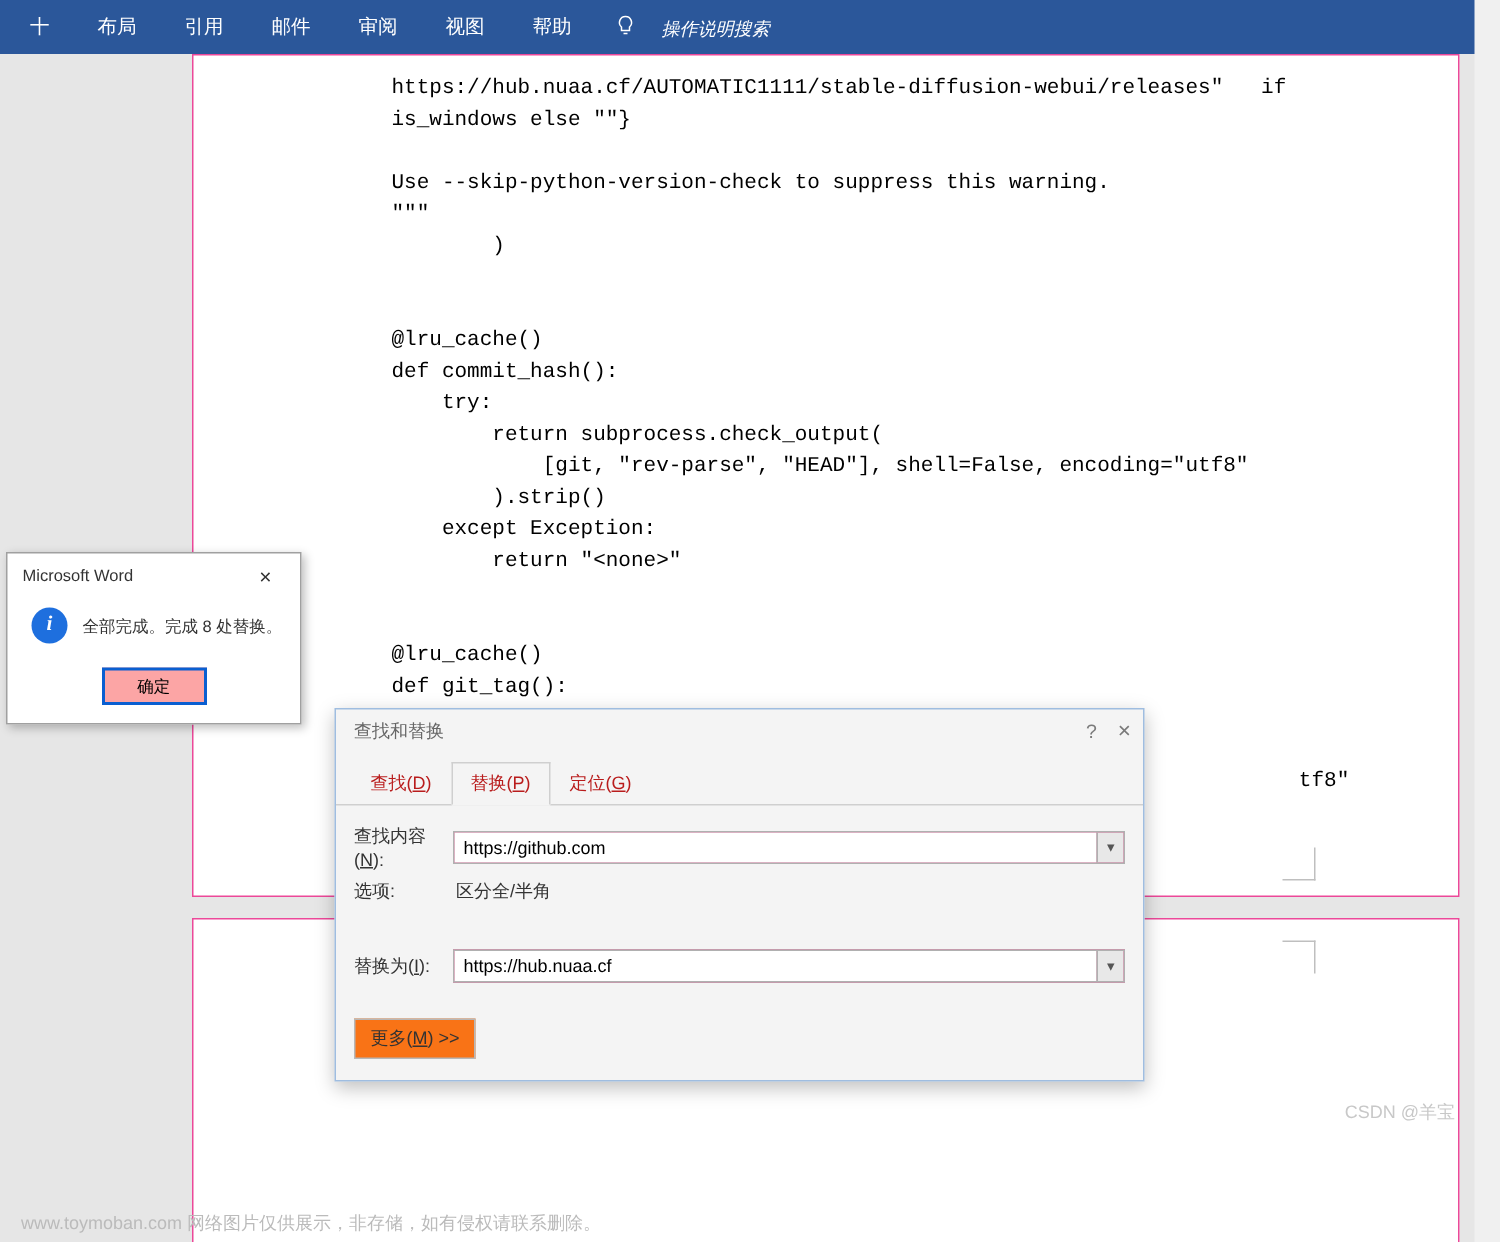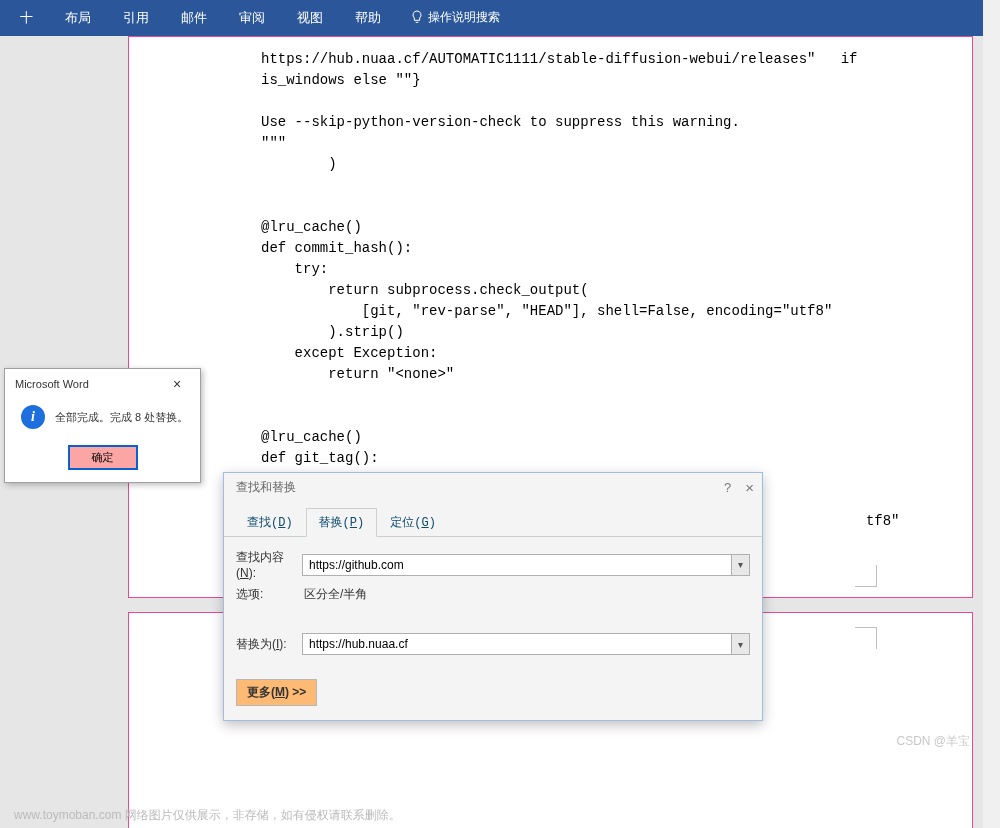--- a/index.html
+++ b/index.html
@@ -23,23 +23,24 @@
   }
   .ribbon-tab {
     padding: 0 14px;
     height: 36px;
     line-height: 36px;
     font-size: 13px;
     cursor: pointer;
   }
   .ribbon-tell {
     display: flex;
-    align-items: flex-start;
-    gap: 3px;
+    align-items: flex-end;
+    gap: 16px;
     padding: 0 10px;
+    font-style: italic;
   }
   .ribbon-tell svg { width: 16px; height: 16px; }
 
   
   .doc-viewport {
     position: absolute;
     top: 36px; left: 0;
     width: 1000px; height: 792px;
     background: #e6e6e6;
     overflow: hidden;
@@ -164,26 +165,25 @@
 
   .fr-tabs {
     display: flex;
     padding: 6px 10px 0 10px;
     border-bottom: 1px solid #cfcfcf;
     gap: 0;
   }
   .fr-tab {
     padding: 5px 12px;
     font-size: 12px;
-    color: #0c4a6e;
+    color: #b91c1c;
     border: 1px solid transparent;
     border-bottom: none;
     cursor: pointer;
     margin-bottom: -1px;
-    font-family: Liberation Mono, monospace;
   }
   .fr-tab.active {
     background: #f4f4f4;
     border-color: #cfcfcf;
     border-bottom: 1px solid #f4f4f4;
   }
 
   .fr-body {
     padding: 12px 12px 8px 12px;
   }
@@ -225,26 +225,25 @@
   .fr-gap { height: 24px; }
 
   .fr-footer {
     display: flex;
     align-items: center;
     padding: 10px 12px 14px 12px;
     gap: 8px;
   }
   .fr-btn {
     border: 1px solid #b7b7b7;
-    background: #fdba74;
+    background: #f97316;
     padding: 4px 10px;
     font-size: 12px;
     color: #333;
     cursor: pointer;
-    font-weight: bold;
   }
   .fr-btn.primary {
     border: 2px solid #0a5fd1;
     padding: 3px 12px;
   }
   .fr-spacer-flex { flex: 1; }
   .fr-footer-right {
     display: flex;
     gap: 8px;
   }

